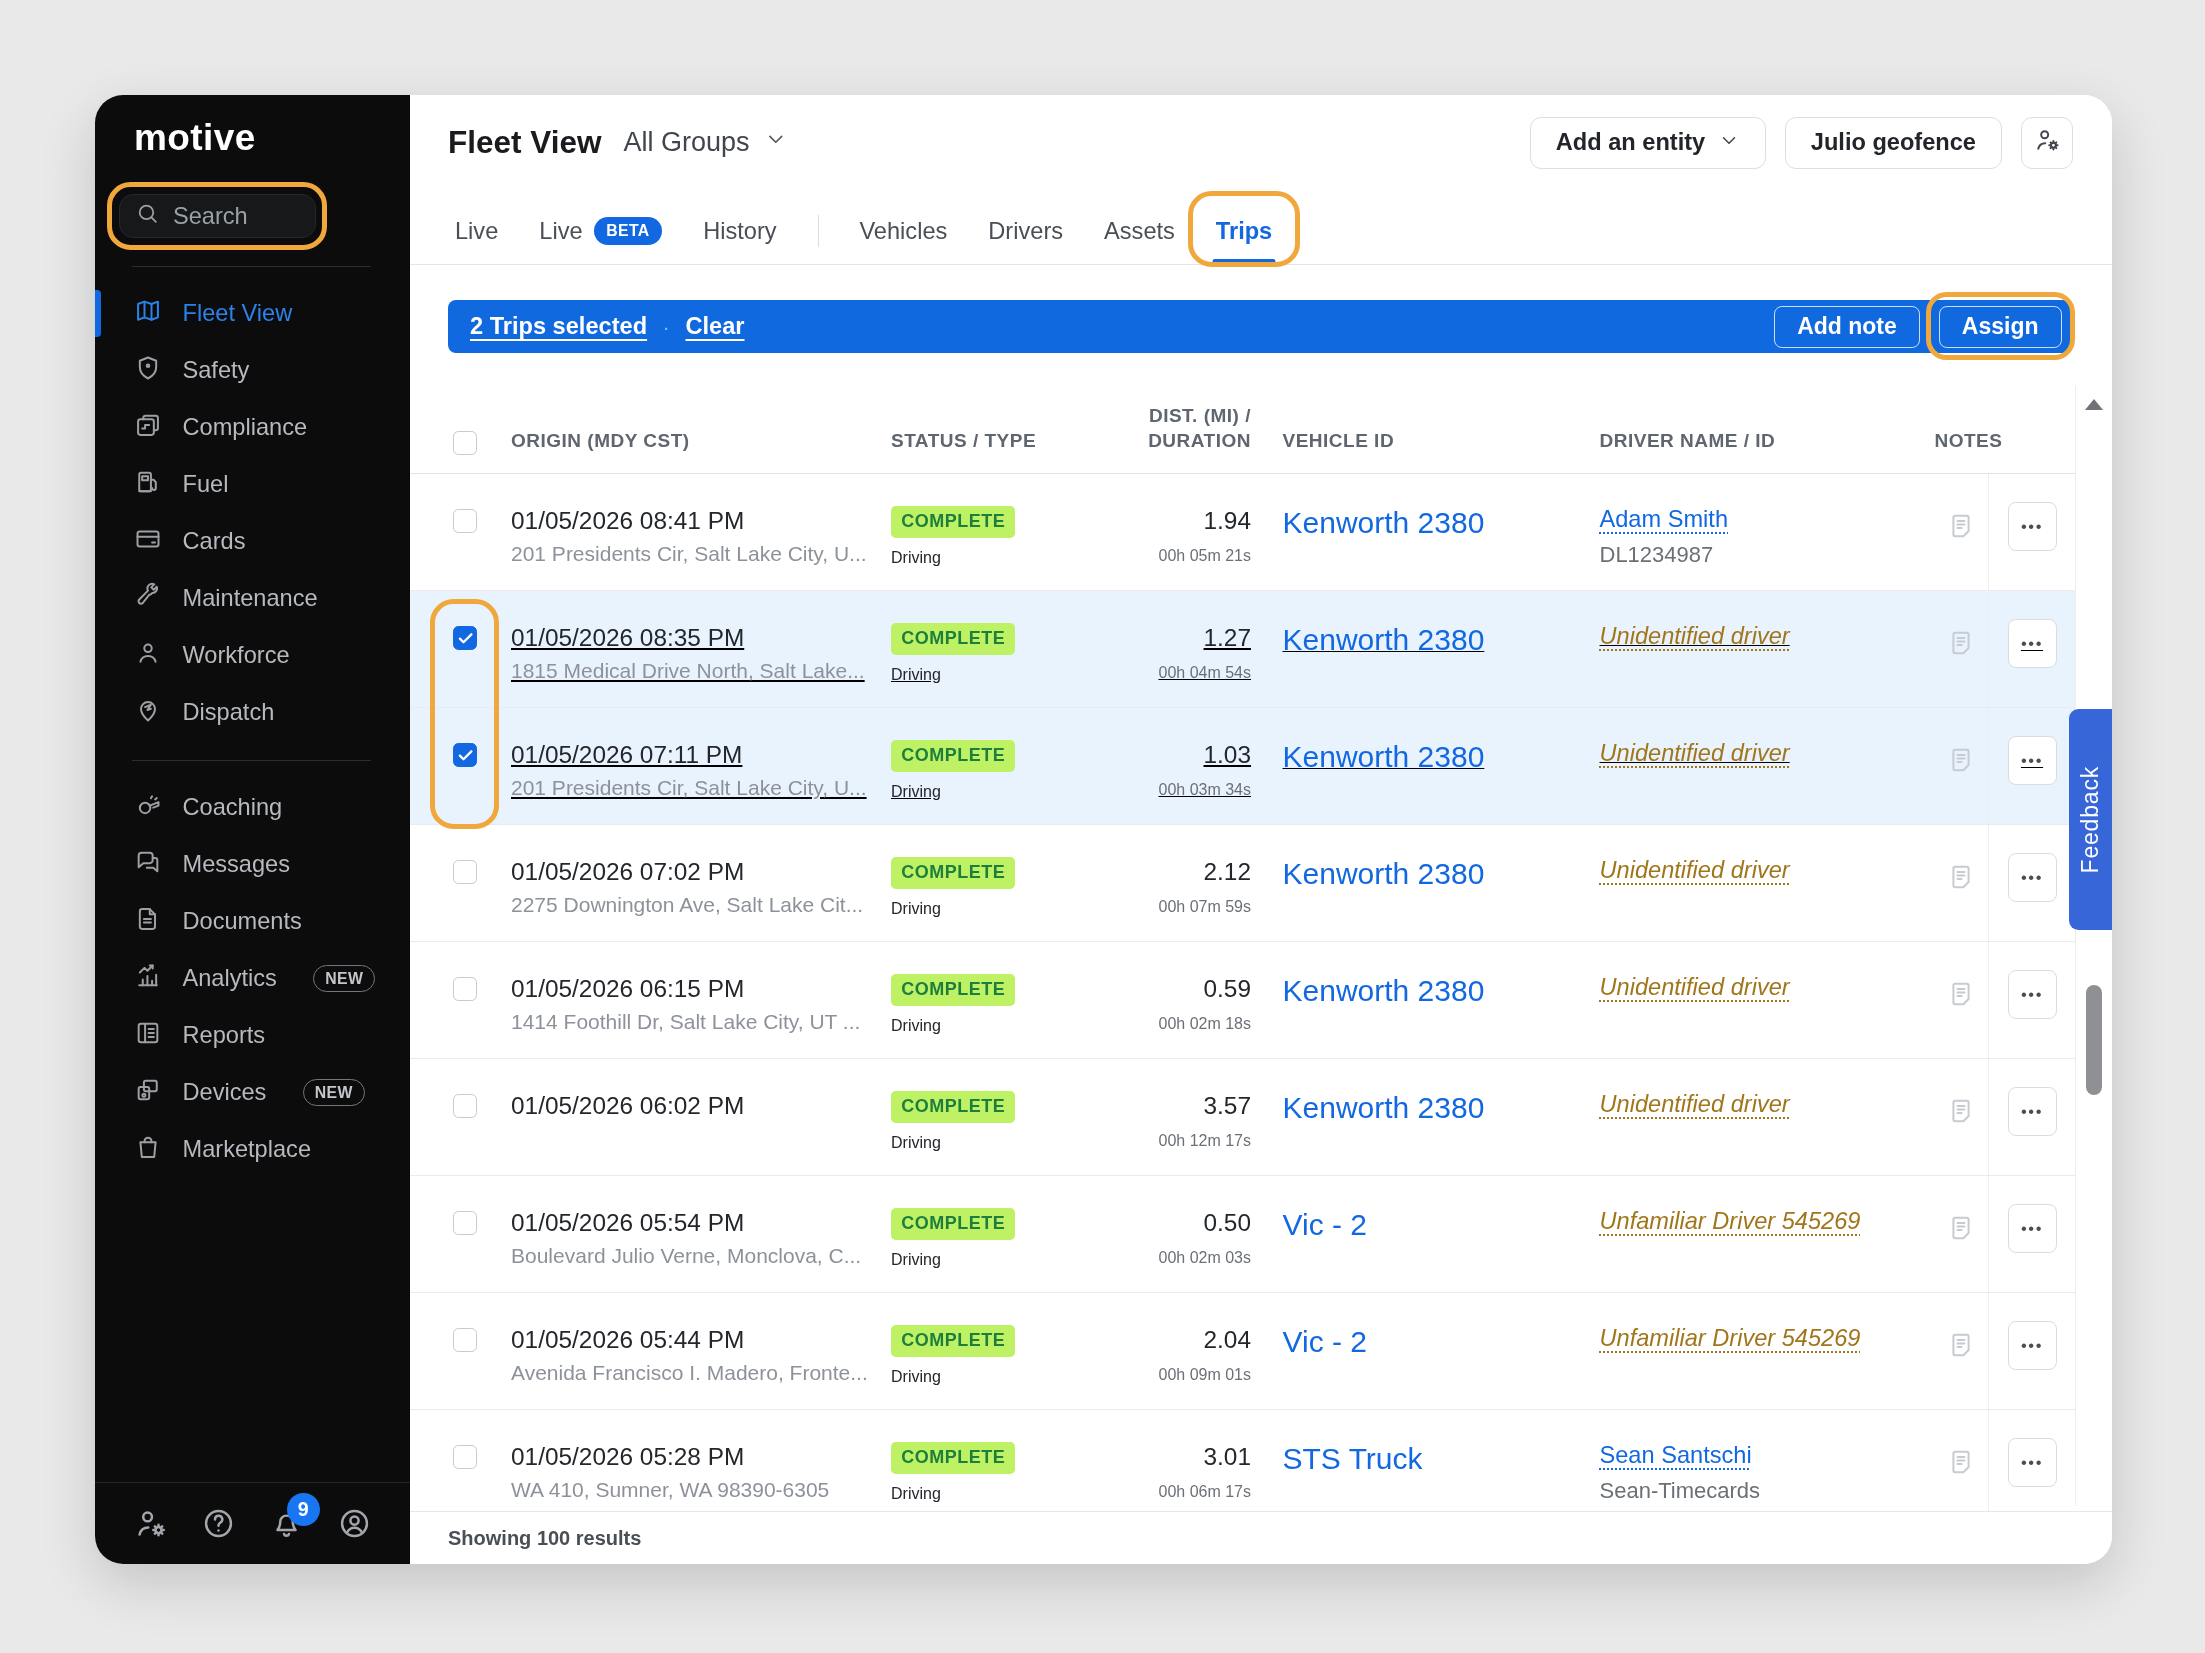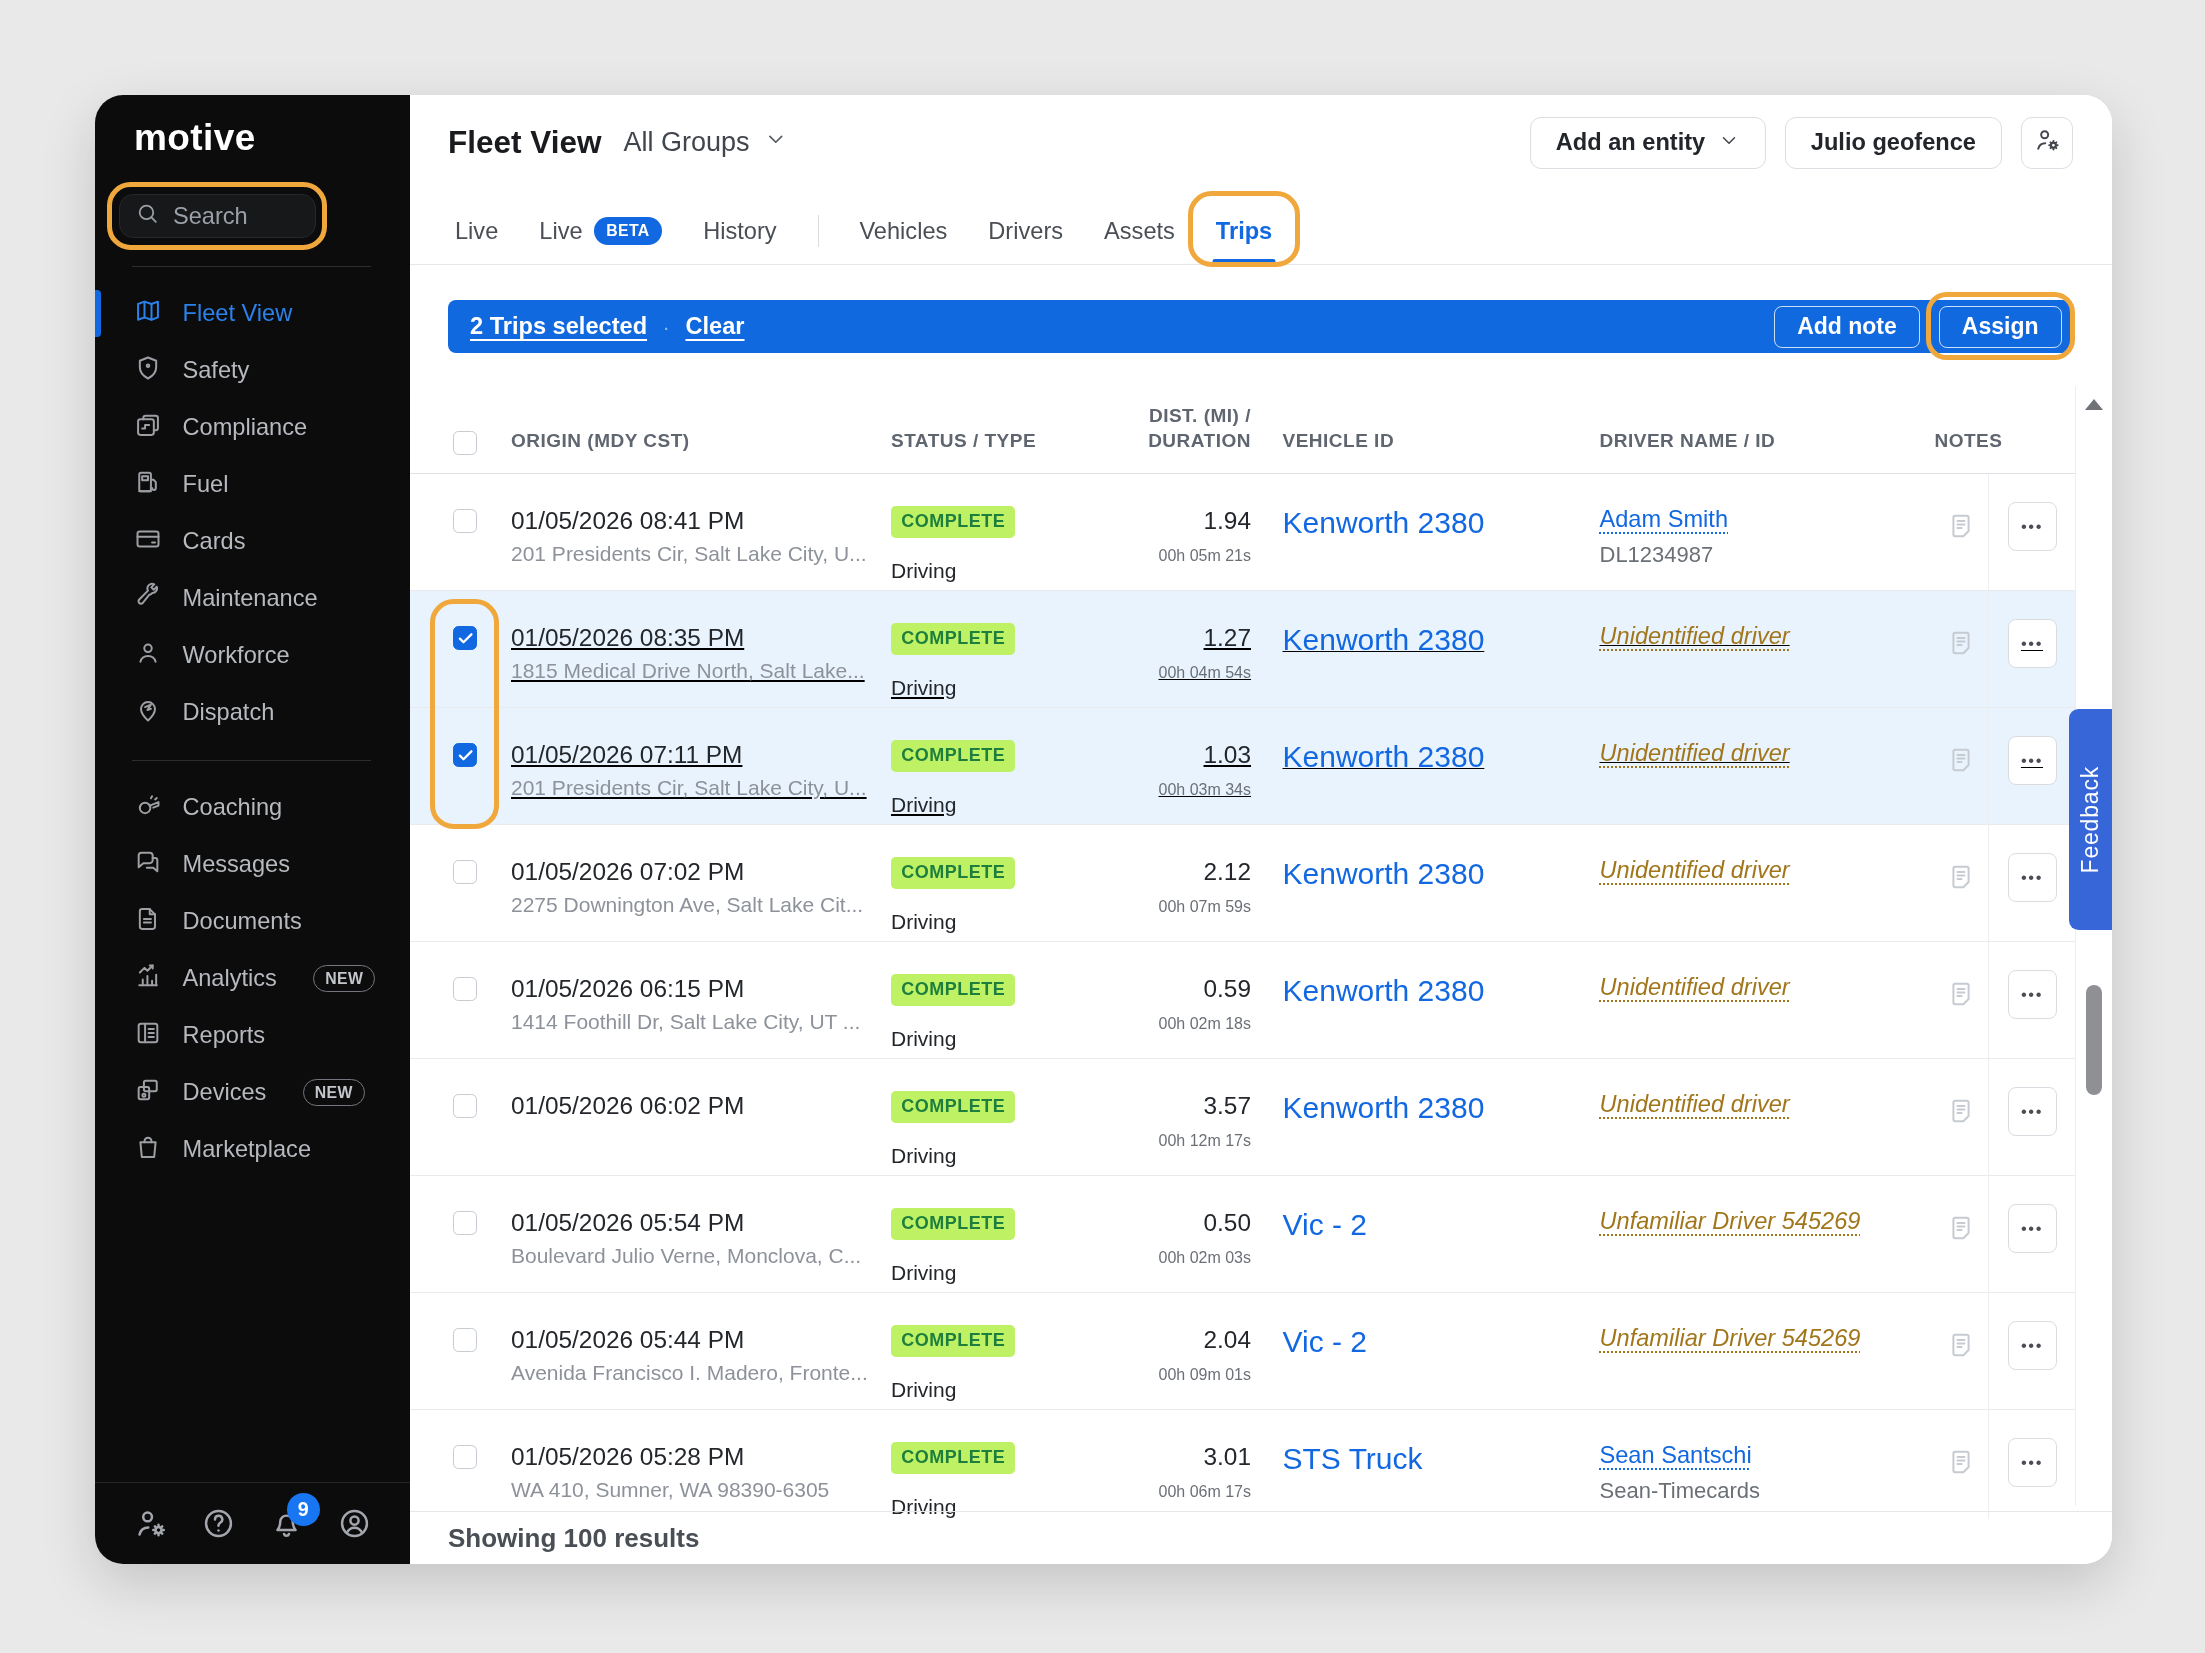--- a/index.html
+++ b/index.html
@@ -63,35 +63,35 @@
   .trow:last-child { height:101px; border-bottom:none; }
   .trow.selected { background:#e9f3fd;text-decoration:underline; }
   .cell { padding-top:31.5px; }
   .cell.cbc { padding:35px 0 0 43px; }
   .checkbox { display:flex; align-items:center; justify-content:center; width:24.4px; height:24.4px; border:1.6px solid #c6cbd2; border-radius:5.5px; background:#fff; cursor:pointer; }
   .checkbox.checked { background:#1268E1; border-color:#1268E1; }
   .checkbox svg { width:17.3px; height:17.3px; }
   .l1 { font-size:24.4px; color:#23262b; font-weight:500; line-height:30px; }
   .l2 { font-size:21px; color:#8d929a; line-height:27px; margin-top:4.7px; }
   .badge { display:inline-block; background:#bef264; color:#1e7e3e; font-size:18px; font-weight:600; letter-spacing:0.5px; border-radius:4.7px; padding:5.5px 10.2px; }
-  .ttype { font-size:21px; color:#23262b; margin-top:21px; }
+  .ttype { font-size:16px; color:#23262b; margin-top:11px; }
   .dist { text-align:right; }
   .dist .l1 { font-weight:400; }
   .dist .l2 { color:#6b7077; font-size:16px; margin-top:6.3px; }
   .vlink { font-size:30px; color:#1268E1; cursor:pointer; }
   .dlink { font-size:23.6px; cursor:pointer; text-decoration:underline dotted; text-decoration-thickness:1.6px; text-underline-offset:6.3px; }
   .dlink.named { color:#1268E1; }
   .dlink.unidentified, .dlink.unfamiliar { color:#A1761B; font-style:italic; }
   .dsub { font-size:22px; color:#6b7077; margin-top:9.5px; }
   .notesc { padding-top:36px; text-align:center; }
   .notesc svg { width:28px; height:31.5px; cursor:pointer; }
   .actions { border-left:0.8px solid #eceef0; height:100%; display:flex; justify-content:center; padding-top:28px; }
   .more { width:49px; height:49px; background:#fff; border:1.6px solid #d9dce0; border-radius:7.9px; color:#4a4e54; font-size:16.5px; letter-spacing:1.6px; cursor:pointer; font-family:inherit; }
 
-  .list-footer { flex:1; border-top:0.8px solid #e5e7ea; display:flex; align-items:center; padding-left:38px; font-size:26px; font-weight:600; color:#4a4f55; }
+  .list-footer { flex:1; border-top:0.8px solid #e5e7ea; display:flex; align-items:center; padding-left:38px; font-size:20px; font-weight:600; color:#4a4f55; }
 
   
   .scroll-strip { position:absolute; top:291px; right:0; width:37px; height:1120px; background:#fff; border-left:0.8px solid #eceef0; z-index:3; }
   .scroll-up { position:absolute; top:12.6px; left:50%; transform:translateX(-50%); width:0; height:0; border-left:9.5px solid transparent; border-right:9.5px solid transparent; border-bottom:11.8px solid #6f7378; }
   .scroll-thumb { position:absolute; top:599px; left:9.5px; width:16.5px; height:110px; background:#8f9094; border-radius:8.7px; cursor:grab; }
 
   .feedback-tab { position:absolute; top:614px; right:0; width:43px; height:221px; background:#3766d8; border-radius:9.5px 0 0 9.5px; z-index:6; display:flex; align-items:center; justify-content:center; cursor:pointer; }
   .feedback-tab span { writing-mode:vertical-rl; transform:rotate(180deg); color:#fff; font-size:23px; letter-spacing:0.8px; }
 
   

